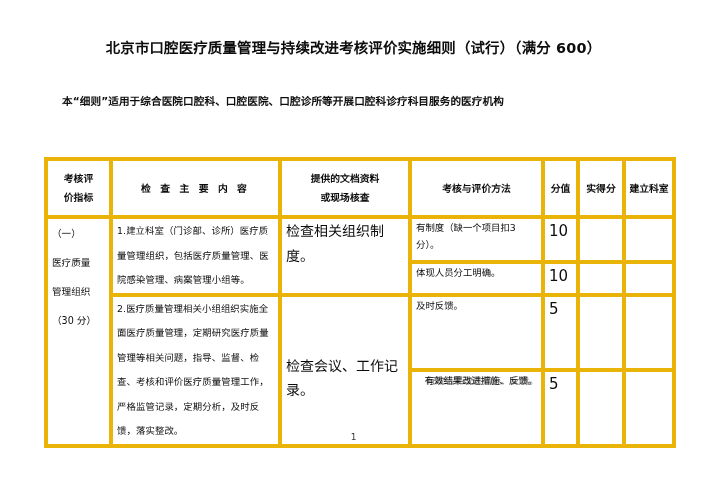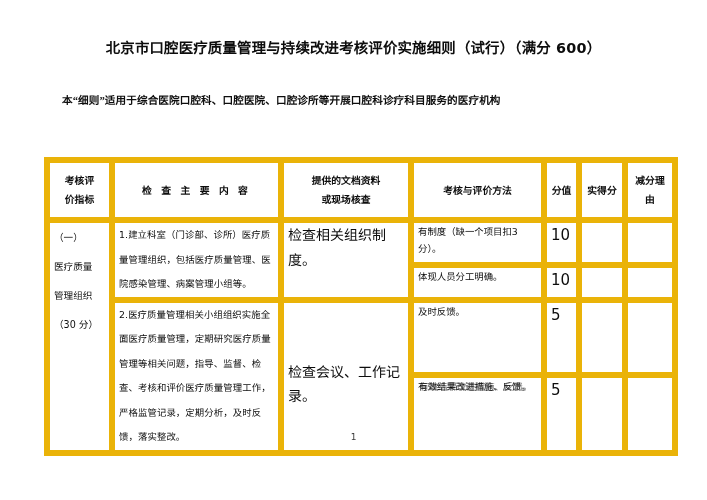--- a/index.html
+++ b/index.html
@@ -40,39 +40,38 @@
 
   
   .intro {
     position: absolute;
     left: 62px;
     width: 600px;
     font-size: 10.6px;
     font-weight: bold;
     line-height: 16px;
     letter-spacing: 0.1px;
-    font-family: Liberation Serif, serif;
   }
   .intro-1 { top: 93px; }
   .intro-2 { top: 118px; }
 
   
   .eval-table {
     position: absolute;
     left: 44px;
     top: 157px;
     width: 628px;
     border-collapse: collapse;
     table-layout: fixed;
     font-size: 9.4px;
     line-height: 24px;
   }
   .eval-table td,
   .eval-table th {
-    border: 6px solid #eab308;
+    border: 4px solid #eab308;
     padding: 0 4px;
     vertical-align: top;
     font-weight: normal;
     text-align: left;
   }
 
   
   col.c-index   { width: 65px; }
   col.c-content { width: 169px; }
   col.c-docs    { width: 130px; }
@@ -182,21 +181,21 @@
     <thead>
       <tr>
         <td class="hdr-two-line">考核评
 价指标</td>
         <td class="hdr-spaced">检 查 主 要 内 容</td>
         <td class="hdr-two-line">提供的文档资料
 或现场核查</td>
         <td>考核与评价方法</td>
         <td>分值</td>
         <td>实得分</td>
-        <td>减分理由</td>
+        <td>建立科室</td>
       </tr>
     </thead>
 
     <tbody>
 
       <tr>
         <td class="cell-index" rowspan="4">（一）
 医疗质量
 管理组织
 （30 分）</td>
@@ -218,21 +217,21 @@
       <tr>
         <td class="cell-content" rowspan="2">2.医疗质量管理相关小组组织实施全面医疗质量管理，定期研究医疗质量管理等相关问题，指导、监督、检查、考核和评价医疗质量管理工作，严格监管记录，定期分析，及时反馈，落实整改。</td>
         <td class="cell-docs mid" rowspan="2">检查会议、工作记录。</td>
         <td class="cell-method">及时反馈。</td>
         <td class="cell-score">5</td>
         <td class="cell-blank"></td>
         <td class="cell-blank"></td>
       </tr>
 
       <tr>
-        <td class="cell-method" style="height:72px;">
+        <td class="cell-method" style="height:72px;text-align:right;">
           <span class="blur-text" data-ghost="有效结果改进措施、反馈。">有效结果改进措施、反馈。</span>
         </td>
         <td class="cell-score">5</td>
         <td class="cell-blank"></td>
         <td class="cell-blank"></td>
       </tr>
 
     </tbody>
   </table>
 

